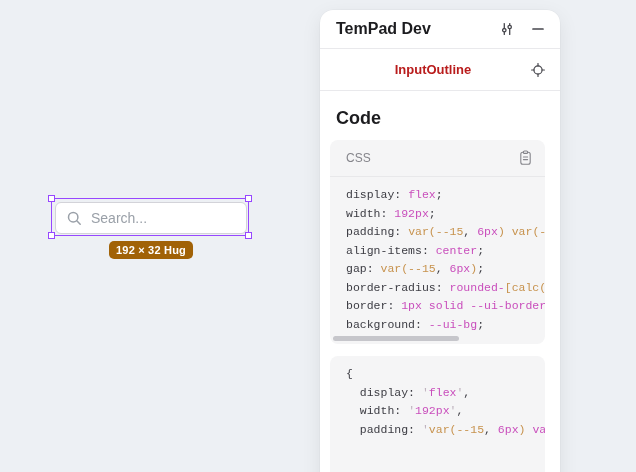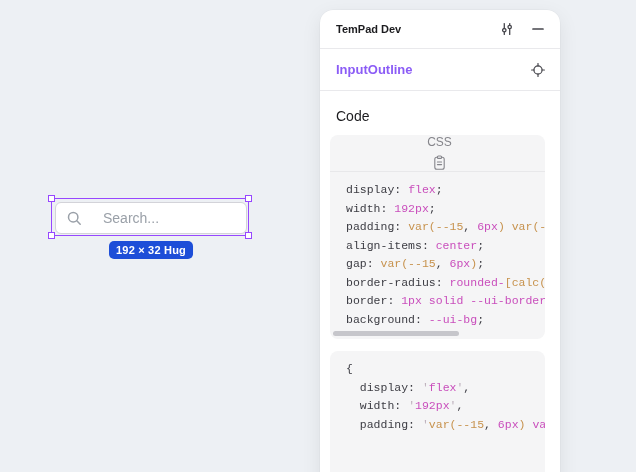--- a/index.html
+++ b/index.html
@@ -18,58 +18,58 @@
     position:absolute;width:7px;height:7px;background:#fff;
     border:1px solid #9747ff;box-sizing:border-box;
   }
   .handle.tl{left:-4px;top:-4px;}
   .handle.tr{right:-4px;top:-4px;}
   .handle.bl{left:-4px;bottom:-4px;}
   .handle.br{right:-4px;bottom:-4px;}
   .search-box{
     position:absolute;left:3px;top:3px;width:192px;height:32px;
     background:#ffffff;border:1px solid #d3d3d9;border-radius:6px;
-    box-sizing:border-box;display:flex;align-items:center;padding:0 10px;gap:20px;
+    box-sizing:border-box;display:flex;align-items:center;padding:0 10px;gap:8px;
   }
   .search-placeholder{color:#9aa0a8;font-size:14px;}
   .dim-badge{
     position:absolute;left:151px;top:241px;transform:translateX(-50%);
-    background:#1d4ed8;color:#ffffff;font-size:11px;font-weight:700;
+    background:#a16207;color:#ffffff;font-size:11px;font-weight:700;
     padding:3px 7px;border-radius:5px;white-space:nowrap;letter-spacing:.2px;
   }
   
   .panel{
     position:absolute;left:320px;top:10px;width:240px;height:500px;
     background:#ffffff;border-radius:13px;
     box-shadow:0 0 0 .5px rgba(0,0,0,.04), 0 6px 20px rgba(0,0,0,.08);
   }
   .panel-header{
     height:38px;display:flex;align-items:center;
     padding:0 14px 0 16px;border-bottom:1px solid #e9e9ec;
   }
-  .panel-title{font-size:11px;font-weight:700;color:#1c1c1f;flex:1;}
+  .panel-title{font-size:16px;font-weight:700;color:#1c1c1f;flex:1;}
   .header-actions{display:flex;align-items:center;gap:15px;}
   .icon-btn{display:flex;align-items:center;justify-content:center;cursor:pointer;}
   .component-row{
     height:41px;display:flex;align-items:center;
     padding:0 14px 0 16px;border-bottom:1px solid #e9e9ec;
   }
-  .component-name{font-size:13px;font-weight:700;color:#8b5cf6;flex:1;}
+  .component-name{font-size:13px;font-weight:700;color:#b91c1c;flex:1;text-align:center;}
   .section-label{
-    margin:17px 16px 11px 16px;font-size:14px;font-weight:400;color:#1c1c1f;
+    margin:17px 16px 11px 16px;font-size:18px;font-weight:700;color:#1c1c1f;
   }
   .code-block{
     margin-left:10px;width:215px;background:#f5f5f6;border-radius:8px;
     overflow:hidden;position:relative;box-sizing:border-box;
   }
   .code-block.css{margin-bottom:12px;}
   .code-block.js{height:160px;}
   .code-header{
     height:36px;display:flex;align-items:center;justify-content:space-between;
-    padding:0 12px 0 16px;border-bottom:1px solid #e8e8ea;flex-direction:column;
+    padding:0 12px 0 16px;border-bottom:1px solid #e8e8ea;
   }
   .code-lang{font-size:12px;color:#85858b;}
   .code-content{
     padding:9px 0 10px 16px;
     font-family:Liberation Mono, monospace;
     font-size:11.5px;line-height:18.5px;
     white-space:pre;overflow:hidden;
   }
   .code-line{white-space:pre;}
   .tok-d{color:#3c3c43;}

